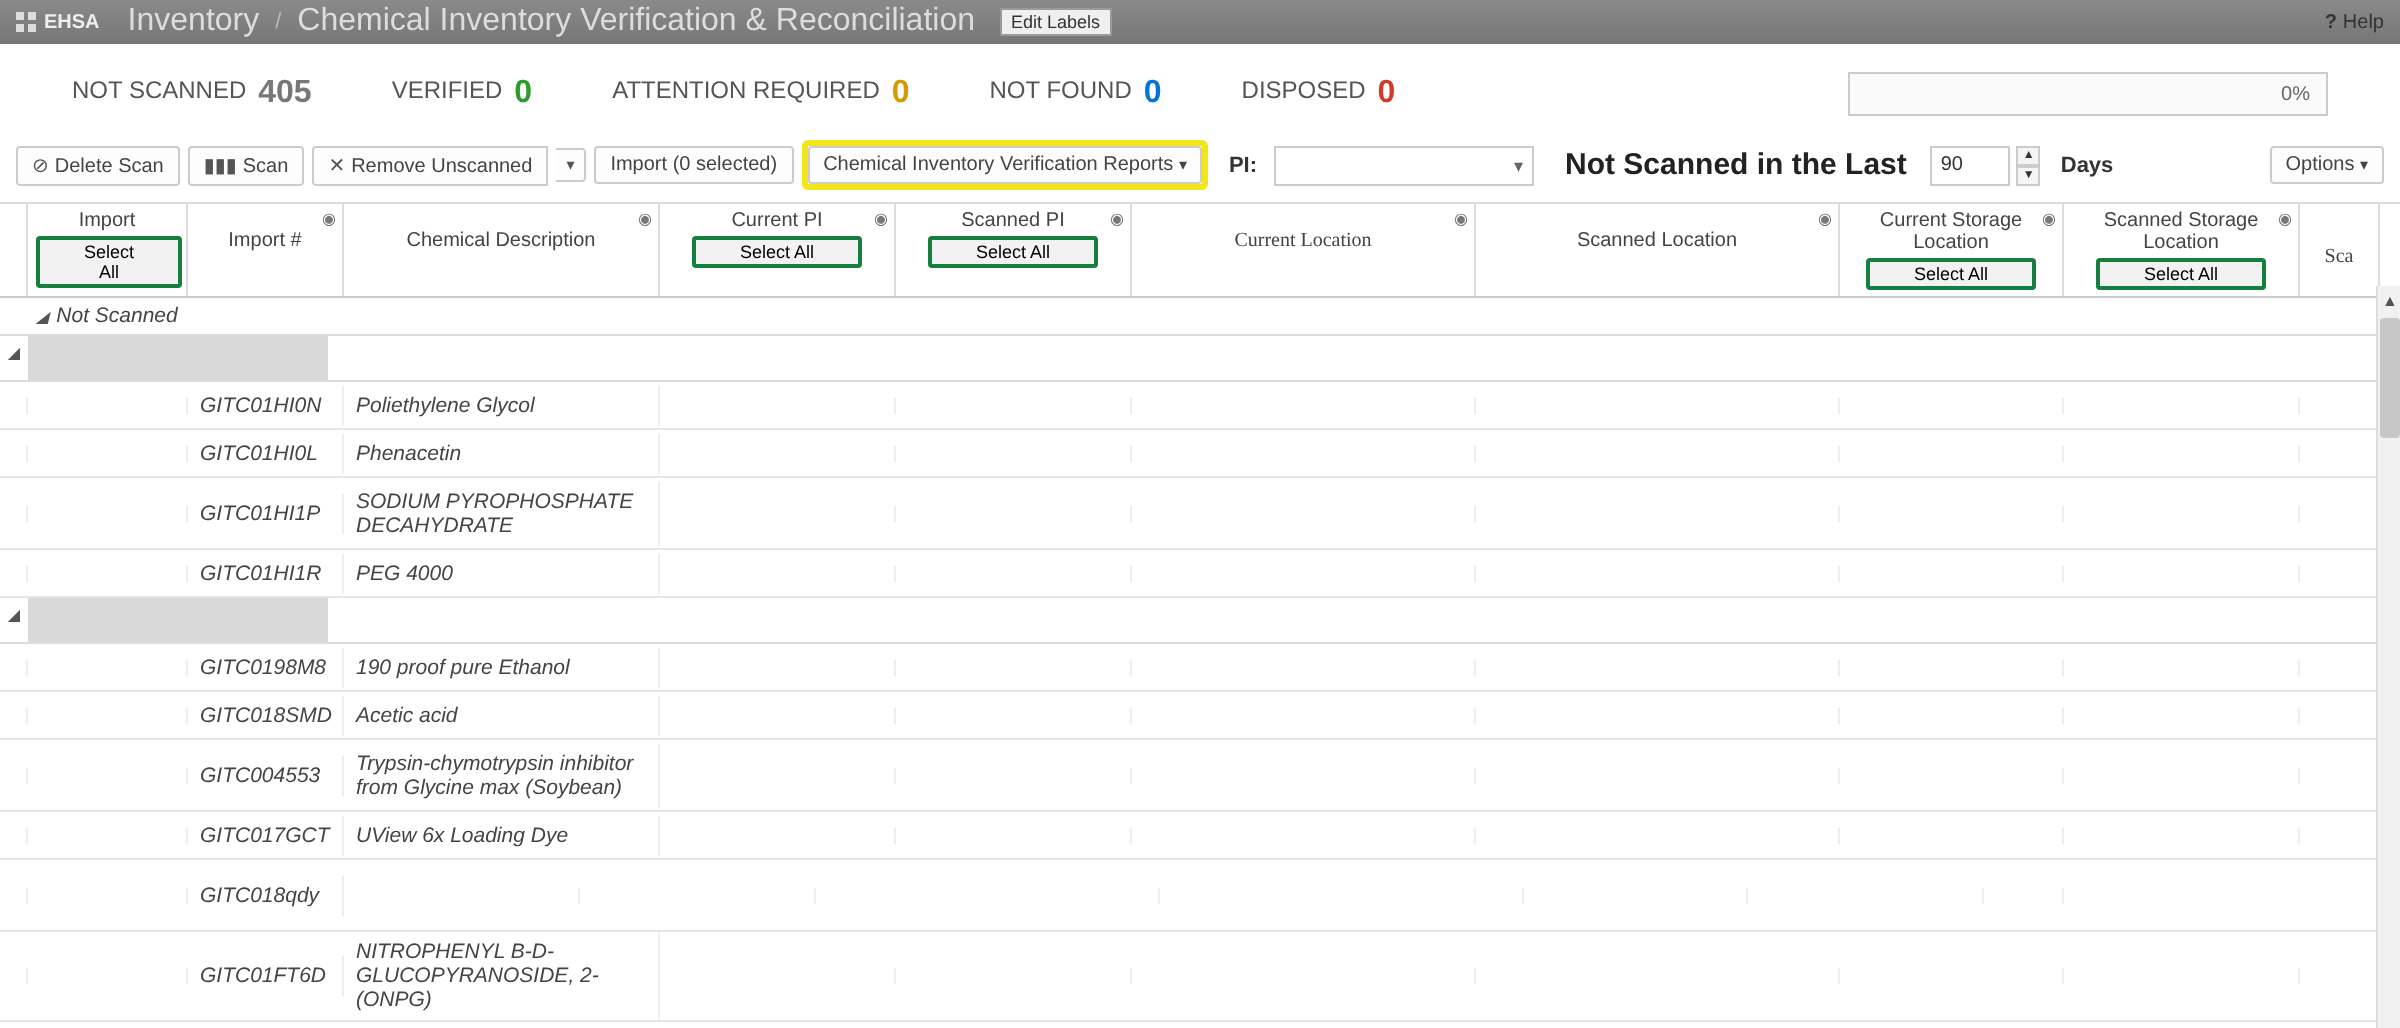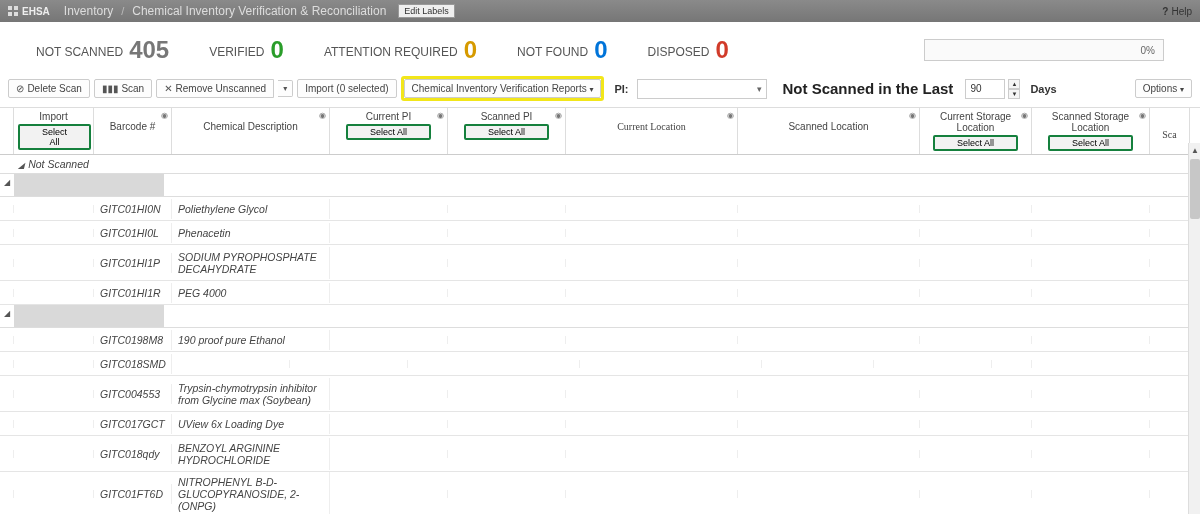--- a/index.html
+++ b/index.html
@@ -2,30 +2,30 @@
 <html><head>
 <meta charset="utf-8">
 <style>
 * { box-sizing: border-box; margin: 0; padding: 0; }
 body { font-family: Arial, Helvetica, sans-serif; font-size: 11px; color: #333; background: #fff; width: 1200px; height: 514px; overflow: hidden; position: relative; }
 
 
 .header-bar { background: linear-gradient(#8a8a8a, #767676); height: 22px; display: flex; align-items: center; padding: 0 8px; color: #ddd; }
 .header-bar .app-icon { width: 10px; height: 10px; display: inline-block; margin-right: 4px; }
 .header-bar .brand { color: #eee; font-weight: bold; margin-right: 10px; font-size: 10px; }
-.header-bar .crumb { color: #ddd; font-size: 12px; margin: 0 4px; }
+.header-bar .crumb { color: #ddd; font-size: 16px; margin: 0 4px; }
 .header-bar .sep { color: #bbb; margin: 0 4px; }
 .header-bar .edit-labels { background: #efefef; border: 1px solid #999; font-size: 9px; padding: 1px 5px; margin-left: 8px; color: #333; cursor: pointer; }
 .header-bar .help { margin-left: auto; color: #333; font-size: 10px; display:flex; align-items:center; gap:3px;}
 .header-bar .help span.q { font-weight:bold; }
 
 
 .stats-row { display: flex; align-items: center; padding: 14px 36px 10px; }
 .stat { margin-right: 40px; font-size: 12px; color: #555; }
-.stat .num { font-size: 24px; font-weight: bold; margin-left: 6px; vertical-align: -2px; }
+.stat .num { font-size: 16px; font-weight: bold; margin-left: 6px; vertical-align: -2px; }
 .num-gray { color: #777; }
 .num-green { color: #2a9d2a; }
 .num-orange { color: #d69a00; }
 .num-blue { color: #0074d9; }
 .num-red { color: #d13b2a; }
 .pct-box { margin-left: auto; width: 240px; height: 22px; border: 1px solid #ccc; display:flex; align-items:center; justify-content:flex-end; padding-right:8px; color:#666; background:#fafafa; font-size:10px; }
 
 
 .toolbar-row { display: flex; align-items: center; padding: 2px 8px 6px; border-bottom: 1px solid #ddd; gap: 4px; }
 .btn { background: #fdfdfd; border: 1px solid #ccc; border-radius: 2px; font-size: 10px; padding: 3px 7px; cursor: pointer; color:#444; }
@@ -145,21 +145,21 @@
   <button class="btn options-btn"><span>Options</span> <span style="font-size:8px;">▾</span></button>
 </div>
 
 <div class="colhdr-row">
   <div class="colhdr c-exp"></div>
   <div class="colhdr c-imp">
     <span class="title">Import</span>
     <button class="sa">Select All</button>
   </div>
   <div class="colhdr c-bc">
-    <span class="title" style="margin-top:10px;display:inline-block;">Barcode #</span>
+    <span class="title" style="margin-top:10px;display:inline-block;">Import #</span>
     <span class="f-ic">◉</span>
   </div>
   <div class="colhdr c-desc">
     <span class="title" style="margin-top:10px;display:inline-block;">Chemical Description</span>
     <span class="f-ic">◉</span>
   </div>
   <div class="colhdr c-curpi">
     <span class="title">Current PI</span>
     <button class="sa">Select All</button>
     <span class="f-ic">◉</span>
@@ -272,20 +272,21 @@
       <div class="cell c-curloc"></div>
       <div class="cell c-scanloc"></div>
       <div class="cell c-curst"></div>
       <div class="cell c-scanst"></div>
       <div class="cell c-sca"></div>
     </div>
     <div class="data-row">
       <div class="cell c-exp"></div>
       <div class="cell c-imp"></div>
       <div class="cell bc c-bc">GITC018SMD</div>
+      <div class="cell c-desc">Acetic acid</div>
       <div class="cell c-curpi"></div>
       <div class="cell c-scanpi"></div>
       <div class="cell c-curloc"></div>
       <div class="cell c-scanloc"></div>
       <div class="cell c-curst"></div>
       <div class="cell c-scanst"></div>
       <div class="cell c-sca"></div>
     </div>
     <div class="data-row tall">
       <div class="cell c-exp"></div>
@@ -310,21 +311,20 @@
       <div class="cell c-curloc"></div>
       <div class="cell c-scanloc"></div>
       <div class="cell c-curst"></div>
       <div class="cell c-scanst"></div>
       <div class="cell c-sca"></div>
     </div>
     <div class="data-row tall">
       <div class="cell c-exp"></div>
       <div class="cell c-imp"></div>
       <div class="cell bc c-bc">GITC018qdy</div>
-      <div class="cell c-desc">BENZOYL ARGININE HYDROCHLORIDE</div>
       <div class="cell c-curpi"></div>
       <div class="cell c-scanpi"></div>
       <div class="cell c-curloc"></div>
       <div class="cell c-scanloc"></div>
       <div class="cell c-curst"></div>
       <div class="cell c-scanst"></div>
       <div class="cell c-sca"></div>
     </div>
     <div class="data-row tall">
       <div class="cell c-exp"></div>

